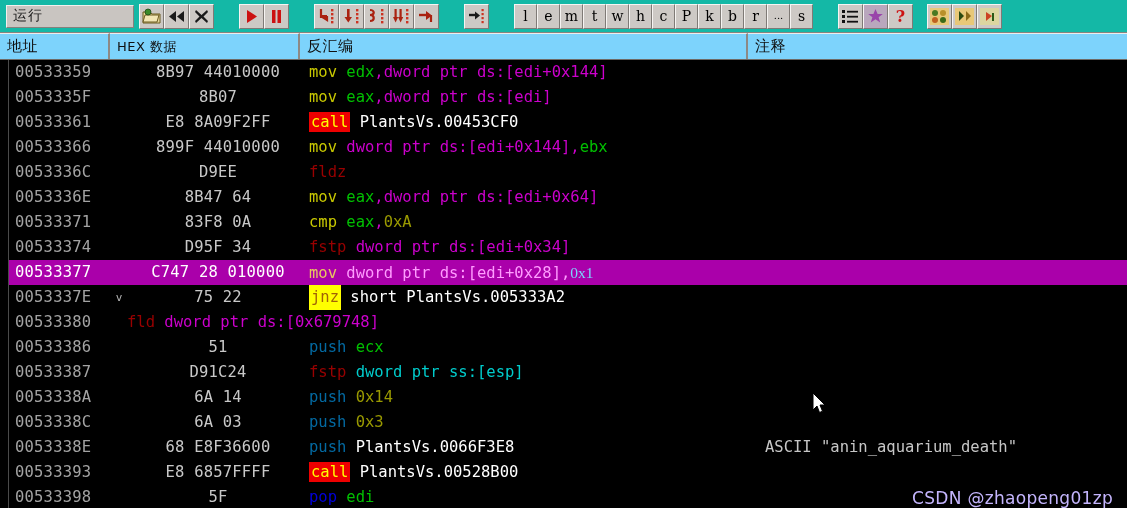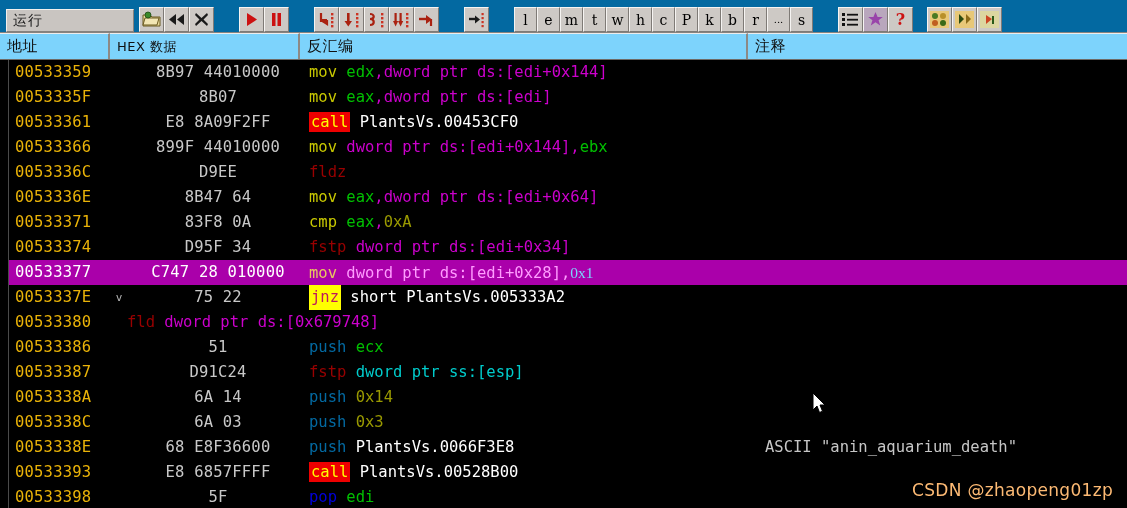--- a/index.html
+++ b/index.html
@@ -14,24 +14,24 @@
     overflow: hidden;
     background: #000000;
     font-family: "DejaVu Sans Mono", monospace;
     -webkit-font-smoothing: none;
   }
 
   
   .toolbar {
     position: relative;
     height: 33px;
-    background: #0369a1;
+    background: #14b8a6;
     border-bottom: 1px solid #87837f;
     display: flex;
-    align-items: flex-end;
+    align-items: center;
     padding: 0 2px;
     box-sizing: border-box;
   }
   .status-field {
     width: 128px;
     height: 23px;
     margin-left: 4px;
     background: #c9c5c1;
     border-top: 1px solid #f2f0ee;
     border-left: 1px solid #f2f0ee;
@@ -131,21 +131,21 @@
     display: flex;
     align-items: center;
     white-space: nowrap;
     font-family: "DejaVu Sans Mono", monospace;
     font-size: 15.5px;
     line-height: 25px;
   }
   .row.sel { background: #aa00aa; }
   .cell-addr {
     width: 102px;
-    color: #eab308;
+    color: #a3a3a3;
     padding-left: 6px;
     box-sizing: border-box;
     letter-spacing: 0.2px;
     flex: 0 0 auto;
   }
   .row.sel .cell-addr { color: #ffffff; }
   .cell-mark {
     width: 16px;
     flex: 0 0 auto;
     color: #b4b4b4;
@@ -172,21 +172,21 @@
     flex: 1 1 auto;
     color: #c6c6c6;
     padding-left: 8px;
     box-sizing: border-box;
     overflow: hidden;
   }
 
   
   .t-mn-mov   { color: #c8c800; }
   .t-mn-call  { color: #ffff00; background: #ee0000; padding: 1px 2px; }
-  .t-mn-jnz   { color: #be185d; background: #ffff00; padding: 18px 2px; }
+  .t-mn-jnz   { color: #a16207; background: #ffff00; padding: 18px 2px; }
   .t-mn-push  { color: #0369a1; }
   .t-mn-pop   { color: #0000dd; }
   .t-mn-fpu   { color: #990000; }
   .t-reg      { color: #00c000; }
   .t-mem      { color: #cc00cc; }
   .t-mem-ss   { color: #00cccc; }
   .t-imm      { color: #999900; }
   .t-sym      { color: #ffffff; }
   .t-plain    { color: #c8c8c8; }
   .row.sel .t-mn-mov { color: #e8c860; }
@@ -198,24 +198,24 @@
     position: absolute;
     width: 14px;
     height: 21px;
     pointer-events: none;
     z-index: 40;
   }
   
   .watermark {
     position: absolute;
     right: 14px;
-    bottom: 8px;
+    bottom: 0;
     font-family: "DejaVu Sans", sans-serif;
     font-size: 17px;
-    color: #fdba74;
+    color: #c4b5fd;
     letter-spacing: 0.3px;
     z-index: 30;
   }
 </style>
 </head>
 <body>
 
 <div id="app">
 
   <div class="toolbar">

